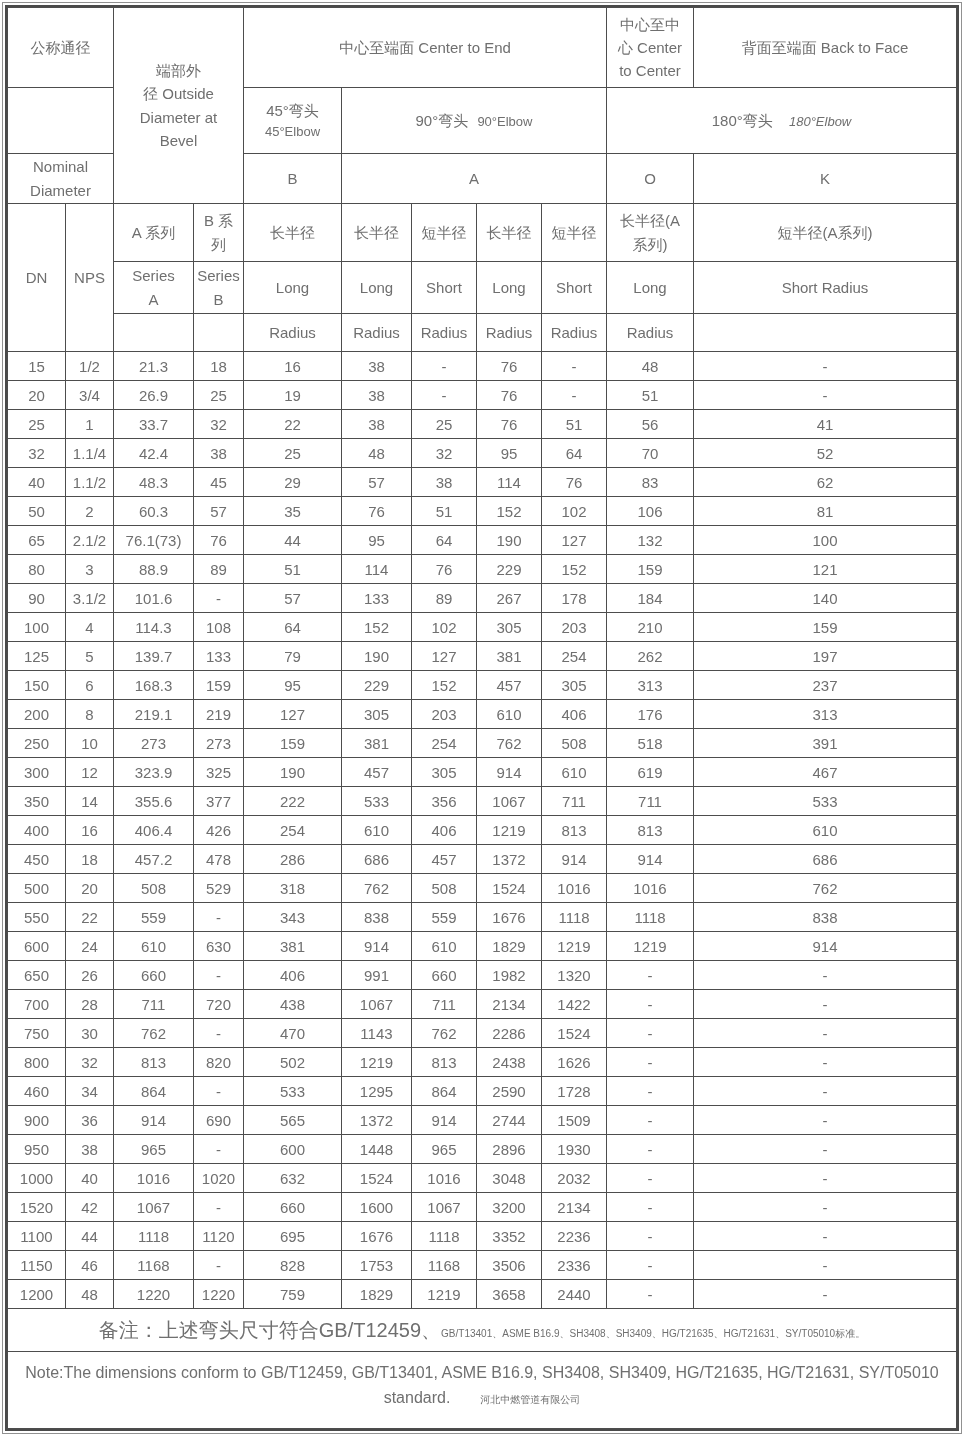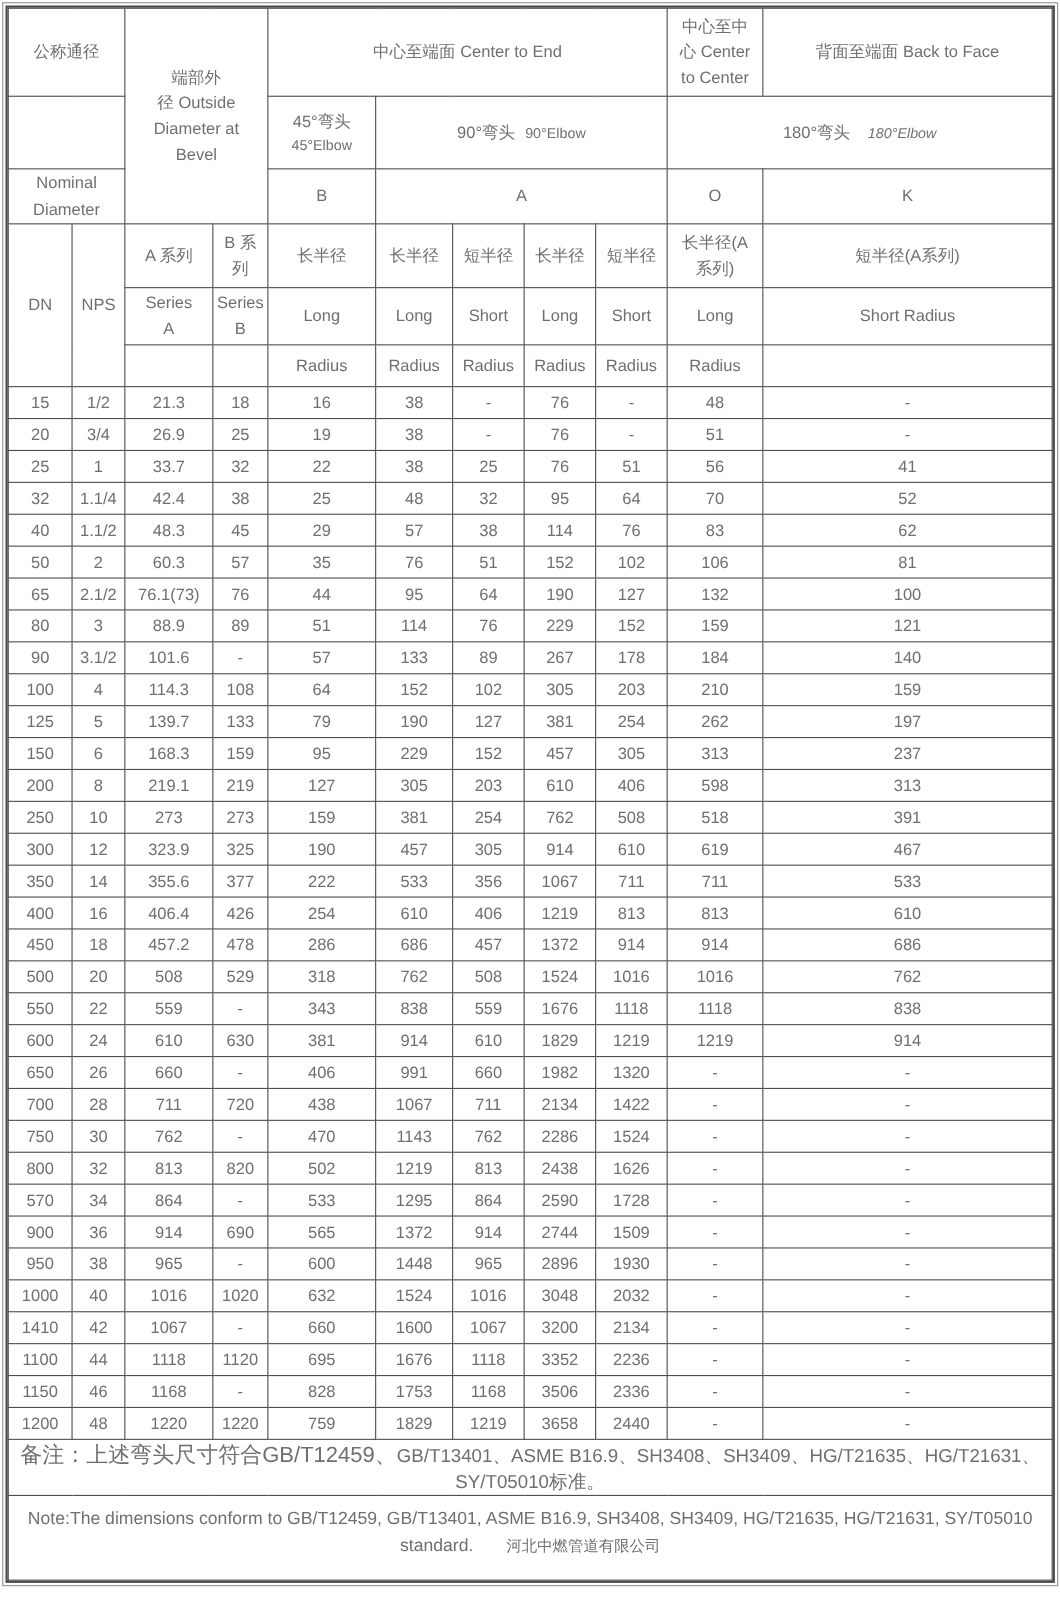--- a/index.html
+++ b/index.html
@@ -29,24 +29,24 @@
   tbody.data tr { height:29px;padding-left:43px; }
   .small-en { font-size:13px; }
   .cn-big { font-size:15px; }
   .gap-sm { margin-left:5px; }
   .gap-md { margin-left:12px;font-style:italic; }
   .long-a-hdr { font-size:13.5px; }
   .short-a-hdr { font-size:14px; }
   .elbow45 span { display:block; }
   tr.note-cn td { height:42px; }
   tr.note-cn .note-cn-prefix { font-size:20px; }
-  tr.note-cn .note-cn-rest { font-size:17px; }
+  tr.note-cn .note-cn-rest { font-size:10px; }
   tr.note-en td { height:68px; vertical-align:top; padding-top:8px; }
   tr.note-en .line { display:block; line-height:25px; font-size:16px; }
-  tr.note-en .company { font-size:14px; margin-left:30px; }
+  tr.note-en .company { font-size:10px; margin-left:30px; }
 </style>
 </head>
 <body>
 
 <div class="page">
   <div class="frame-outer">
     <div class="frame-inner">
       <table class="spec">
         <colgroup>
           <col style="width:58px">
@@ -297,21 +297,21 @@
             <tr>
               <td>200</td>
               <td>8</td>
               <td>219.1</td>
               <td>219</td>
               <td>127</td>
               <td>305</td>
               <td>203</td>
               <td>610</td>
               <td>406</td>
-              <td>598</td>
+              <td>176</td>
               <td>313</td>
             </tr>
             <tr>
               <td>250</td>
               <td>10</td>
               <td>273</td>
               <td>273</td>
               <td>159</td>
               <td>381</td>
               <td>254</td>
@@ -457,21 +457,21 @@
               <td>820</td>
               <td>502</td>
               <td>1219</td>
               <td>813</td>
               <td>2438</td>
               <td>1626</td>
               <td>-</td>
               <td>-</td>
             </tr>
             <tr>
-              <td>570</td>
+              <td>460</td>
               <td>34</td>
               <td>864</td>
               <td>-</td>
               <td>533</td>
               <td>1295</td>
               <td>864</td>
               <td>2590</td>
               <td>1728</td>
               <td>-</td>
               <td>-</td>
@@ -509,21 +509,21 @@
               <td>1020</td>
               <td>632</td>
               <td>1524</td>
               <td>1016</td>
               <td>3048</td>
               <td>2032</td>
               <td>-</td>
               <td>-</td>
             </tr>
             <tr>
-              <td>1410</td>
+              <td>1520</td>
               <td>42</td>
               <td>1067</td>
               <td>-</td>
               <td>660</td>
               <td>1600</td>
               <td>1067</td>
               <td>3200</td>
               <td>2134</td>
               <td>-</td>
               <td>-</td>

